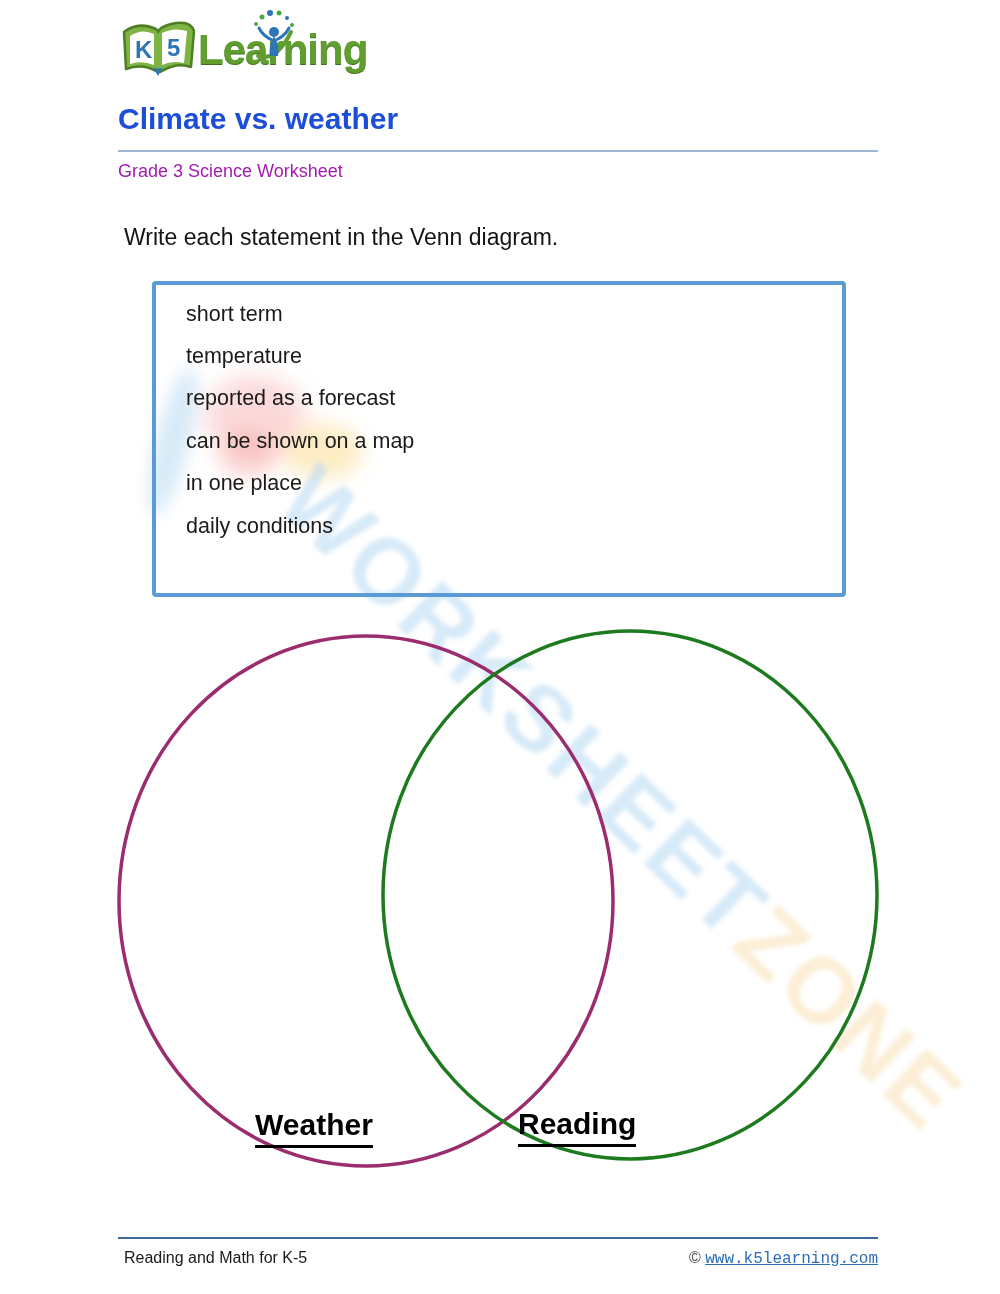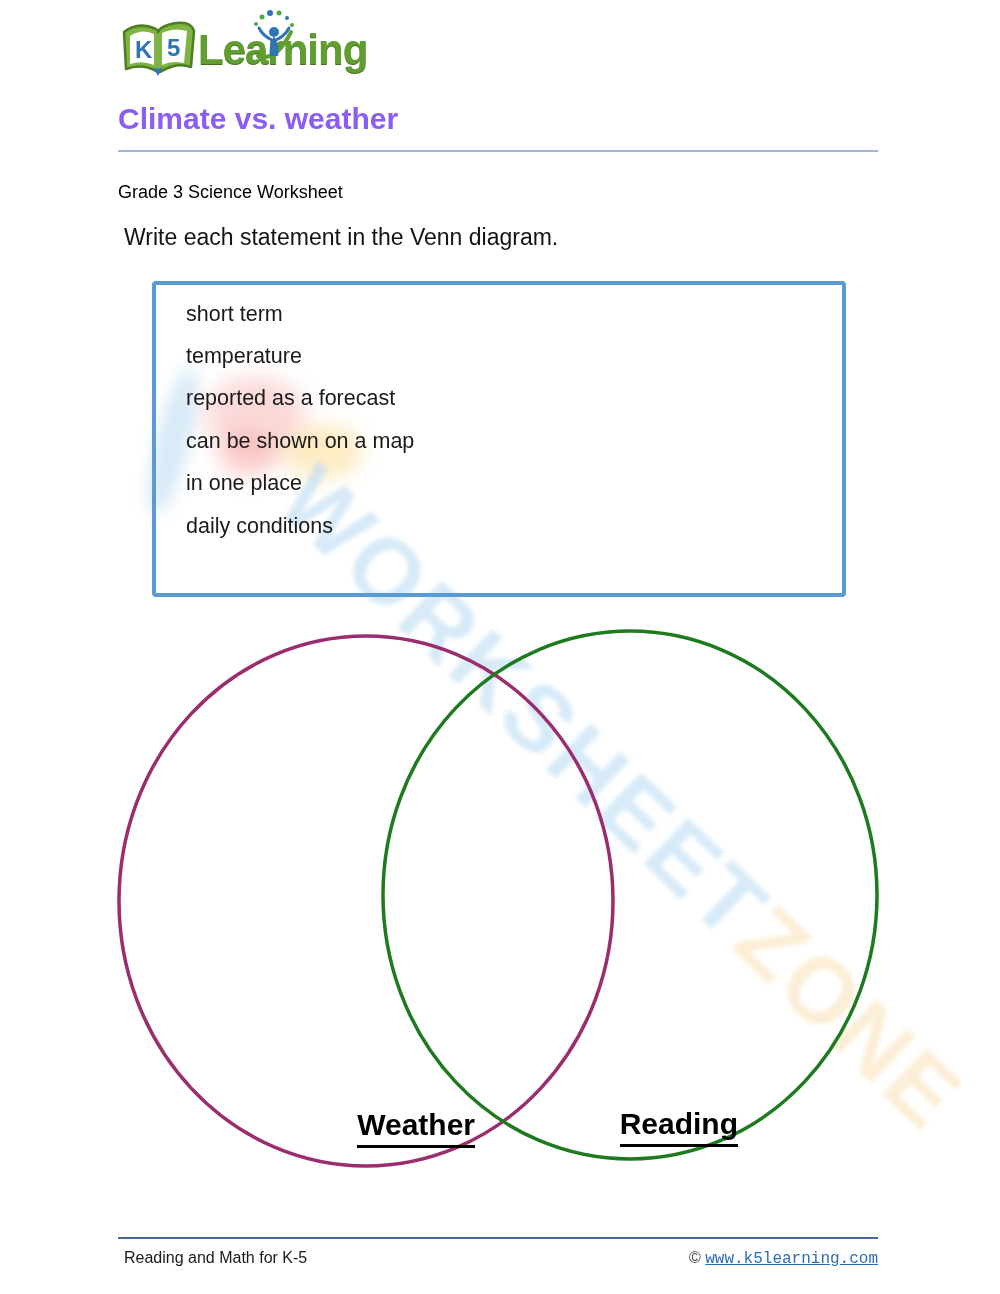--- a/index.html
+++ b/index.html
@@ -16,29 +16,29 @@
   .logo-word {
     position:absolute; left:80px; top:14px;
     font-size:42px; font-weight:bold; color:#5f9e2f;
     letter-spacing:-1px; text-shadow:0 1px 0 #3f7020;
   }
   .logo-person { position:absolute; left:128px; top:-4px; z-index:2; }
 
   
   .title {
     position:absolute; left:118px; top:102px;
-    font-size:30px; font-weight:bold; color:#8b5cf6;
+    font-size:30px; font-weight:bold; color:#1d4ed8;
   }
   .title-rule {
     position:absolute; left:118px; top:150px; width:760px; height:2px;
     background:#9fb6d4;
   }
   .subtitle {
     position:absolute; left:118px; top:161px;
-    font-size:18px; color:#000000;margin-top:21px;
+    font-size:18px; color:#a21caf;
   }
   .instruction {
     position:absolute; left:124px; top:224px;
     font-size:23px; color:#141414;
   }
 
   
   .blob { position:absolute; border-radius:50%; z-index:1; }
   .blob-blue   { left:156px; top:366px; width:34px;  height:150px; background:rgba(150,200,235,.38); filter:blur(8px); transform:rotate(14deg); }
   .blob-pink   { left:205px; top:376px; width:100px; height:80px;  background:rgba(242,130,130,.30); filter:blur(11px); }
@@ -66,21 +66,21 @@
   .stmt-col.left  { width:353px; }
   .stmt-col.right { flex:1; }
   .stmt {
     height:42.4px; display:flex; align-items:center;
     font-size:21.5px; color:#1a1a1a;
   }
 
   
   .venn-svg { position:absolute; left:0; top:0; z-index:2; }
   .venn-label {
-    position:absolute; z-index:3; width:220px; text-align:right;
+    position:absolute; z-index:3; width:220px; text-align:left;
   }
   .venn-label span {
     display:inline-block; font-size:30px; font-weight:bold; color:#000;
     border-bottom:3px solid #000; padding-bottom:3px;
   }
   .label-weather { left:255px; top:1108px; }
   .label-climate { left:518px; top:1107px; }
 
   
   .footer-rule {

